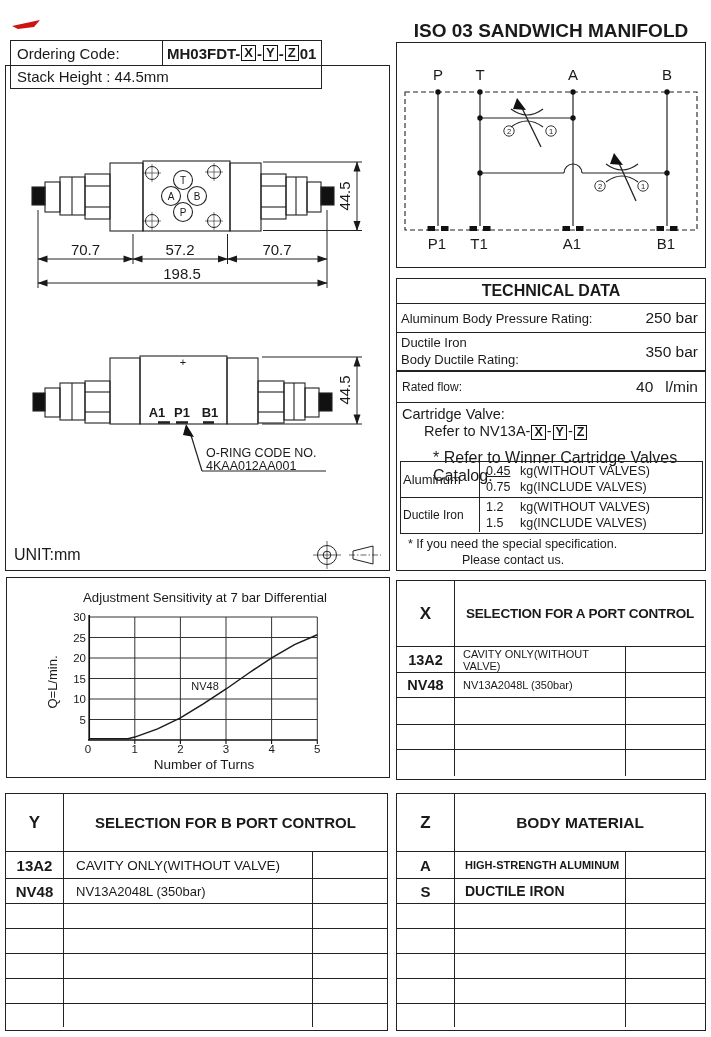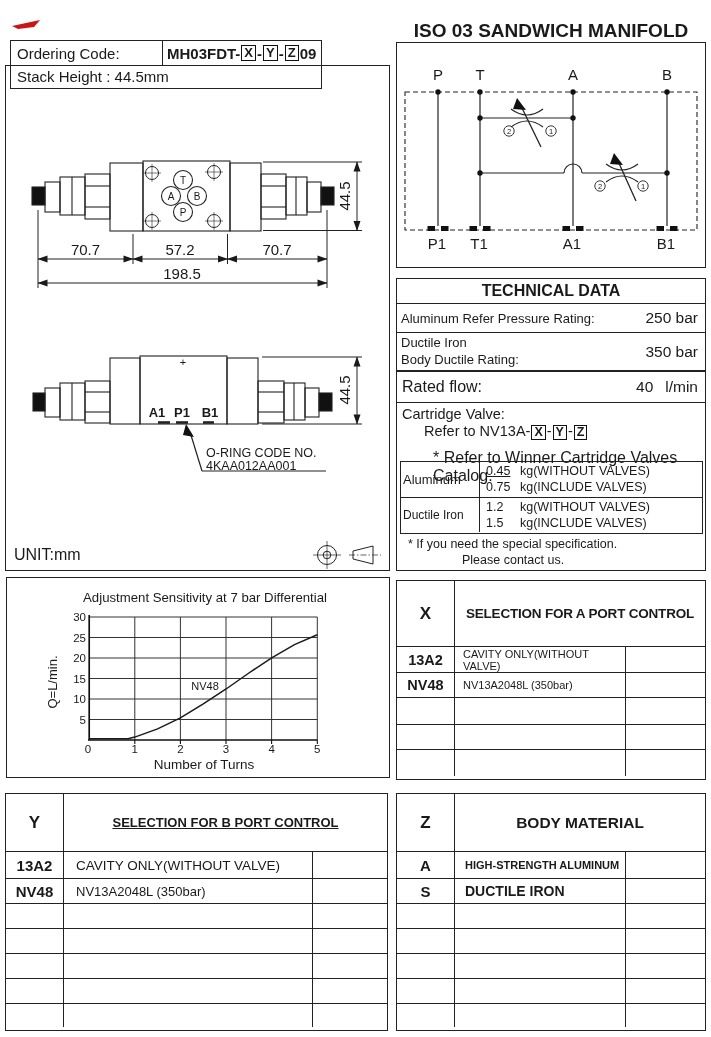--- a/index.html
+++ b/index.html
@@ -26,21 +26,21 @@
     <polygon points="2,9 30,3 24,10 8,12" fill="#cc1414"></polygon>
   </svg>
 
   <div class="abs bold" style="left:396px;top:20px;width:310px;height:26px;font-size:19px;text-align:center;letter-spacing:0px;">ISO 03 SANDWICH MANIFOLD</div>
 
   <div class="abs box" style="left:5px;top:65px;width:385px;height:506px;"></div>
 
   <div class="abs flex" style="left:10px;top:40px;width:312px;height:26px;border:1.4px solid #222;background:#fff;">
     <div class="flex" style="width:145px;height:100%;border-right:1.2px solid #222;padding-left:6px;font-size:15px;">Ordering Code:</div>
     <div class="flex bold" style="flex:1;height:100%;padding-left:4px;font-size:15px;">
-      <span>MH03FDT-</span><span class="codebox" style="font-size:13px;">X</span>-<span class="codebox" style="font-size:13px;">Y</span>-<span class="codebox" style="font-size:13px;">Z</span><span>09</span>
+      <span>MH03FDT-</span><span class="codebox" style="font-size:13px;">X</span>-<span class="codebox" style="font-size:13px;">Y</span>-<span class="codebox" style="font-size:13px;">Z</span><span>01</span>
     </div>
   </div>
   <div class="abs flex" style="left:10px;top:64.5px;width:312px;height:24px;border:1.4px solid #222;background:#fff;padding-left:6px;font-size:15px;">Stack Height : 44.5mm</div>
 
   <div class="abs" style="left:14px;top:546px;font-size:16px;">UNIT:mm</div>
 
   <svg class="abs" style="left:5px;top:65px;" width="385" height="506" viewBox="5 65 385 506">
     <defs>
       <marker id="arr" viewBox="0 0 10 8" refX="9.5" refY="4" markerWidth="11" markerHeight="8" orient="auto-start-reverse">
           <path d="M0,0.5 L10,4 L0,7.5 z" fill="#1a1a1a"></path>
@@ -234,32 +234,32 @@
       <text x="437" y="249">P1</text>
       <text x="479" y="249">T1</text>
       <text x="572" y="249">A1</text>
       <text x="666" y="249">B1</text>
     </g>
   </svg>
 
   <div class="abs box" style="left:396px;top:278px;width:310px;height:293px;background:#fff;">
     <div class="flex ctr bold rowB" style="height:24px;font-size:16px;">TECHNICAL DATA</div>
     <div class="flex rowB" style="height:28px;padding:0 7px 0 4px;">
-      <span style="font-size:13px;flex:1;">Aluminum Refer Pressure Rating:</span>
+      <span style="font-size:13px;flex:1;">Aluminum Body Pressure Rating:</span>
       <span style="font-size:15.5px;">250 bar</span>
     </div>
     <div class="flex" style="height:37px;padding:0 7px 0 4px;border-bottom:2px solid #222;">
       <span style="font-size:13px;flex:1;line-height:1.25;">
         <span>Ductile Iron</span><br>
         <span>Body Ductile Rating:</span>
       </span>
       <span style="font-size:15.5px;">350 bar</span>
     </div>
     <div class="flex rowB" style="height:30px;padding:0 7px 0 5px;">
-      <span style="font-size:16px;flex:1;">Rated flow:</span>
+      <span style="font-size:12px;flex:1;">Rated flow:</span>
       <span style="font-size:15.5px;margin-right:12px;text-align:right;">40</span>
       <span style="font-size:15.5px;">l/min</span>
     </div>
     <div style="height:43px;padding:3px 0 0 5px;">
       <div style="font-size:14.5px;">Cartridge Valve:</div>
       <div style="font-size:14.5px;padding-left:22px;margin-top:1px;">
         <span>Refer to NV13A-</span><span class="codebox" style="font-size:12.5px;">X</span>-<span class="codebox" style="font-size:12.5px;">Y</span>-<span class="codebox" style="font-size:12.5px;">Z</span>
       </div>
     </div>
     <div style="font-size:16px;padding-left:8px;height:18px;margin-left:28px;">* Refer to Winner Cartridge Valves Catalog.</div>
@@ -366,21 +366,21 @@
     <div class="tbl-row" style="height:26px;">
       <div class="cellR" style="width:57px;"></div>
         <div class="cellR" style="flex:1;"></div>
         <div style="width:79px;"></div>
     </div>
   </div>
 
   <div class="abs box" style="left:5px;top:793px;width:383px;height:238px;background:#fff;">
     <div class="tbl-row" style="height:58px;border-bottom:1.4px solid #222;">
       <div class="flex ctr bold cellR" style="width:57px;font-size:17px;">Y</div>
-      <div class="flex ctr bold" style="flex:1;font-size:13px;text-decoration:underline;">SELECTION FOR B PORT CONTROL</div>
+      <div class="flex ctr bold" style="flex:1;font-size:15px;">SELECTION FOR B PORT CONTROL</div>
     </div>
     <div class="tbl-row rowB" style="height:27px;">
       <div class="flex ctr bold cellR" style="width:57px;font-size:15px;">13A2</div>
       <div class="flex cellR" style="flex:1;padding-left:12px;font-size:13.5px;">CAVITY ONLY(WITHOUT VALVE)</div>
       <div style="width:74px;"></div>
     </div>
     <div class="tbl-row rowB" style="height:25px;">
       <div class="flex ctr bold cellR" style="width:57px;font-size:15px;">NV48</div>
       <div class="flex cellR" style="flex:1;padding-left:12px;font-size:13px;">NV13A2048L (350bar)</div>
       <div style="width:74px;"></div>

